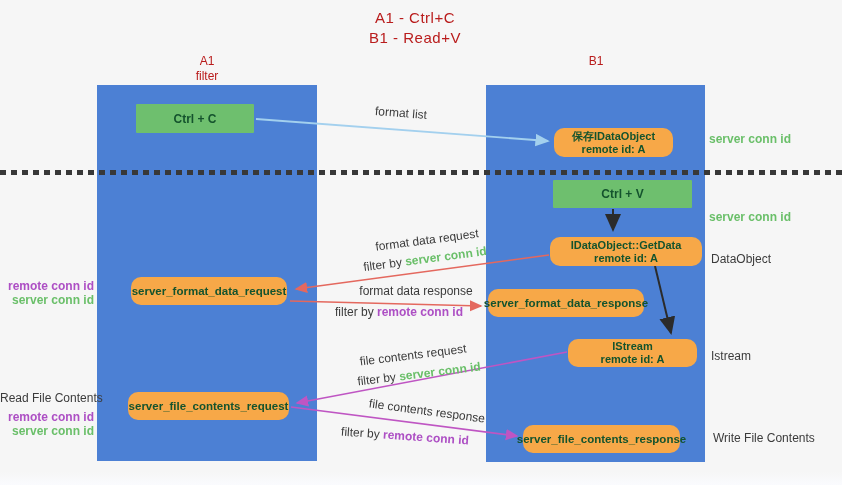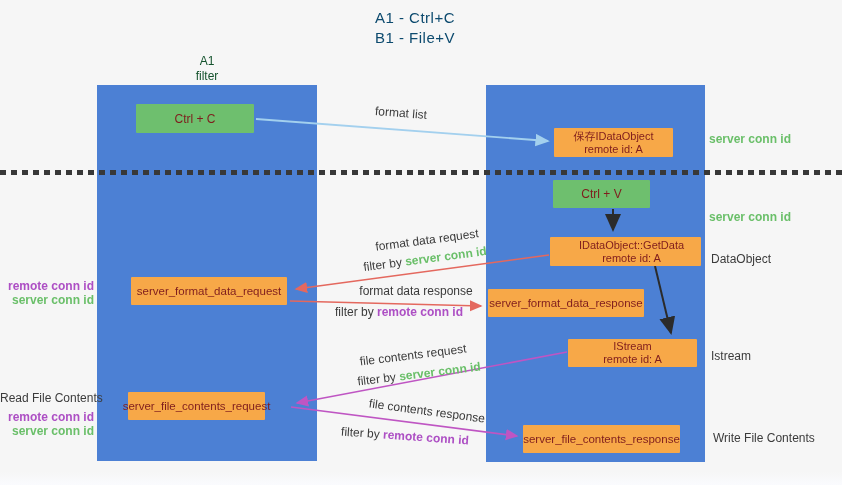--- a/index.html
+++ b/index.html
@@ -6,42 +6,42 @@
   body{
     font-family:"Liberation Sans", sans-serif;
     background:#f6f6f6;
     width:842px;height:485px;
     position:relative;overflow:hidden;
     color:#3b3b3b;
   }
   .canvas{position:absolute;left:0;top:0;width:842px;height:485px;}
   .title{
     position:absolute;left:300px;top:8px;width:230px;
-    text-align:center;font-size:15px;color:#0c4a6e;line-height:20px;
+    text-align:center;font-size:15px;color:#b91c1c;line-height:20px;
     letter-spacing:0.5px;z-index:6;
   }
   .col-header{
     position:absolute;width:120px;text-align:center;
-    font-size:12px;color:#14532d;line-height:15px;z-index:6;
+    font-size:12px;color:#b91c1c;line-height:15px;z-index:6;
   }
   .lifeline{
     position:absolute;background:#4c80d4;z-index:1;
   }
   .dotline{
     position:absolute;left:0;top:170px;width:842px;height:5px;z-index:2;
     background:repeating-linear-gradient(to right,#383838 0 6px,transparent 6px 11px);
   }
   .arrows{position:absolute;left:0;top:0;z-index:3;pointer-events:none;}
   .node{
     position:absolute;z-index:4;display:flex;flex-direction:column;
     align-items:center;justify-content:center;
-    color:#7f1d1d;text-align:center;border-radius:1px;
+    color:#14532d;text-align:center;border-radius:1px;font-weight:bold;
   }
   .node.green{background:#6ebf6e;font-size:12px;}
-  .node.orange{background:#f7a848;font-size:11px;line-height:13px;}
+  .node.orange{background:#f7a848;font-size:11px;line-height:13px;border-radius:10px;}
   .lbl{
     position:absolute;z-index:5;font-size:12px;color:#3b3b3b;white-space:nowrap;
   }
   .lbl.center{transform:translate(-50%,-50%);}
   .rot-up{transform:translate(-50%,-50%) rotate(-7.5deg);}
   .rot-up2{transform:translate(-50%,-50%) rotate(-7deg);}
   .rot-dn{transform:translate(-50%,-50%) rotate(7.5deg);}
   .rot-dn2{transform:translate(-50%,-50%) rotate(4deg);}
   .rot-sm{transform:translate(-50%,-50%) rotate(4.5deg);}
   .green-t{color:#6abf69;font-weight:bold;}
@@ -55,28 +55,29 @@
 </style>
 </head>
 <body>
 
 <div class="canvas">
 
   <div class="footer-strip"></div>
 
   <div class="title">
     <div>A1 - Ctrl+C</div>
-    <div>B1 - File+V</div>
+    <div>B1 - Read+V</div>
   </div>
 
   <div class="col-header" style="left:147px;top:54px;">
     <div>A1</div>
     <div>filter</div>
   </div>
   <div class="col-header" style="left:536px;top:54px;">
+    <div>B1</div>
   </div>
 
   <div class="lifeline" style="left:97px;top:85px;width:220px;height:376px;"></div>
   <div class="lifeline" style="left:486px;top:85px;width:219px;height:377px;"></div>
 
   <div class="dotline"></div>
 
   <svg class="arrows" width="842" height="485" viewBox="0 0 842 485">
     <defs>
       <marker id="m-blue" markerWidth="9" markerHeight="8" refX="7" refY="3.5" orient="auto">
@@ -103,43 +104,43 @@
 
   <div class="node green" style="left:136px;top:104px;width:118px;height:29px;">
     <div>Ctrl + C</div>
   </div>
 
   <div class="node orange" style="left:554px;top:128px;width:119px;height:29px;">
     <div>保存IDataObject</div>
     <div>remote id: A</div>
   </div>
 
-  <div class="node green" style="left:553px;top:180px;width:97px;height:28px;">
+  <div class="node green" style="left:553px;top:180px;width:139px;height:28px;">
     <div>Ctrl + V</div>
   </div>
 
-  <div class="node orange" style="left:550px;top:237px;width:139px;height:29px;padding-left:12px;">
+  <div class="node orange" style="left:550px;top:237px;width:152px;height:29px;">
     <div>IDataObject::GetData</div>
     <div>remote id: A</div>
   </div>
 
   <div class="node orange" style="left:131px;top:277px;width:156px;height:28px;font-size:11.5px;">
     <div>server_format_data_request</div>
   </div>
 
   <div class="node orange" style="left:488px;top:289px;width:156px;height:28px;font-size:11.5px;">
     <div>server_format_data_response</div>
   </div>
 
   <div class="node orange" style="left:568px;top:339px;width:129px;height:28px;">
     <div>IStream</div>
     <div>remote id: A</div>
   </div>
 
-  <div class="node orange" style="left:128px;top:392px;width:137px;height:28px;font-size:11.5px;">
+  <div class="node orange" style="left:128px;top:392px;width:161px;height:28px;font-size:11.5px;">
     <div>server_file_contents_request</div>
   </div>
 
   <div class="node orange" style="left:523px;top:425px;width:157px;height:28px;font-size:11.5px;">
     <div>server_file_contents_response</div>
   </div>
 
   <div class="lbl rot-sm" style="left:401px;top:113px;">format list</div>
 
   <div class="lbl rot-up" style="left:427px;top:240px;">format data request</div>

